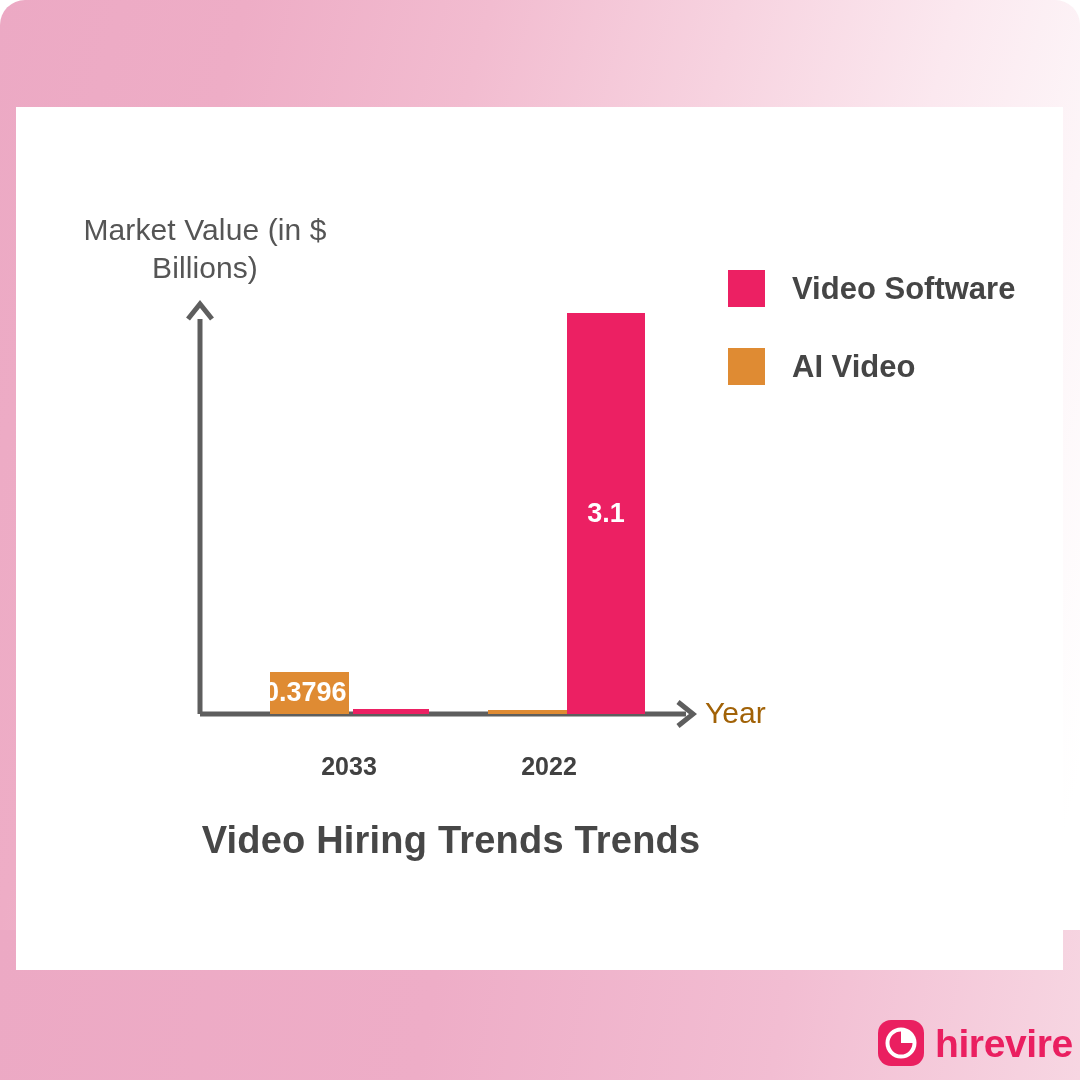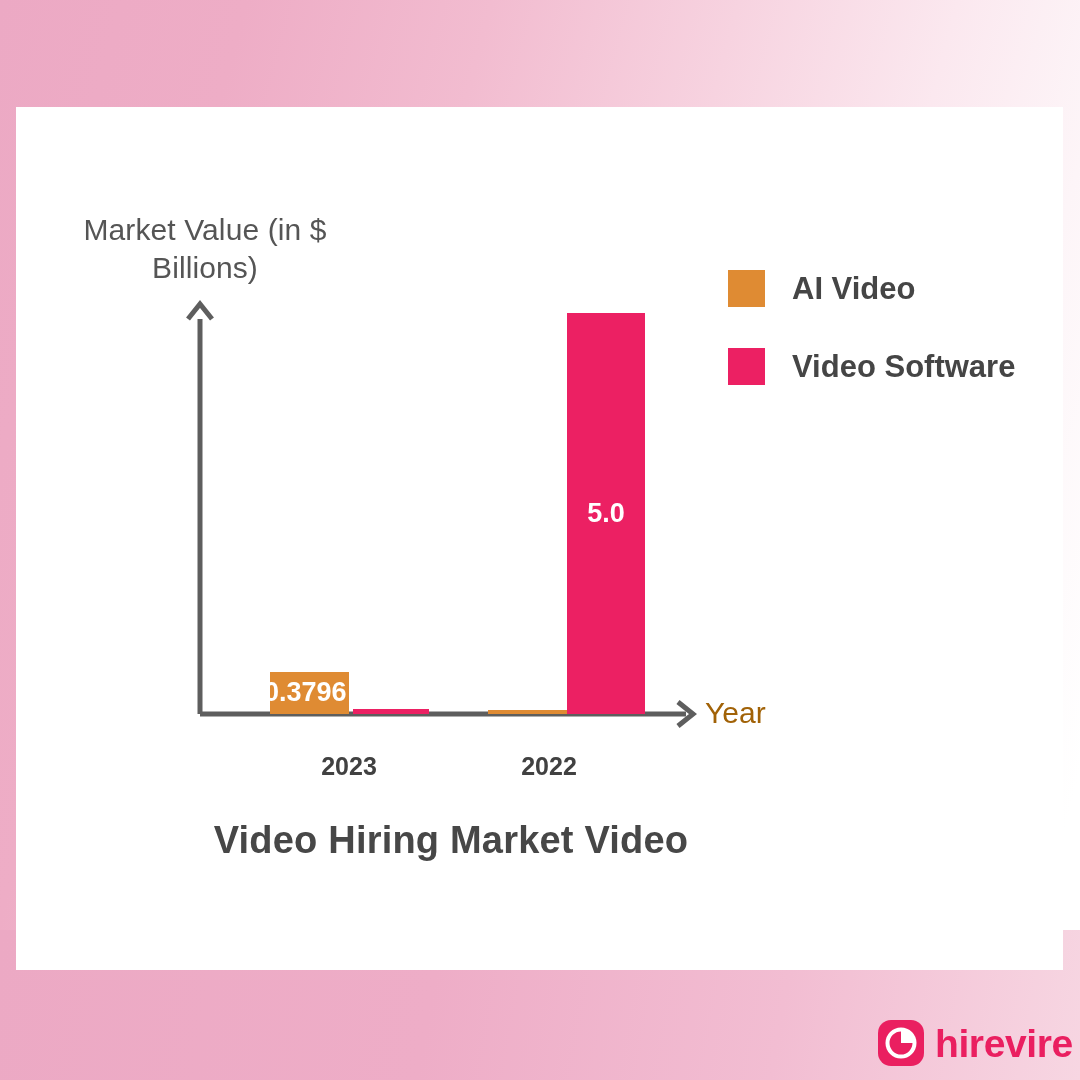--- a/index.html
+++ b/index.html
@@ -21,20 +21,21 @@
     background:
       linear-gradient(105deg,
         #eca9c4 0%,
         #eeadc6 18%,
         #f2bcd0 36%,
         #f7d3e0 54%,
         #fbe8ef 70%,
         #fdf5f8 82%,
         #ffffff 94%),
       #eeaec7;
+    border-radius: 25px;
   }
 
   
   #bg-bottom {
     position: absolute;
     left: 0;
     top: 930px;
     width: 1080px;
     height: 150px;
     background: linear-gradient(100deg, #eca9c4 0%, #eeadc7 40%, #f2bdd2 72%, #f7d6e2 100%);
@@ -219,39 +220,39 @@
           <div class="bar-value" style="left:0; top:-30px; width:76px; text-align:center;"></div>
         </div>
 
         <div class="bar-wrap" style="left:288px;">
           <div class="bar-rect" style="width:79px; height:4px; background:#df8b33;"></div>
           <div class="bar-value" style="left:0; top:-30px; width:79px; text-align:center;"></div>
         </div>
 
         <div class="bar-wrap" style="left:367px;">
           <div class="bar-rect" style="width:78px; height:401px; background:#ec2063;"></div>
-          <div class="bar-value" style="left:0; top:-214px; width:78px; text-align:center;">5.0</div>
+          <div class="bar-value" style="left:0; top:-214px; width:78px; text-align:center;">3.1</div>
         </div>
       </div>
 
-      <div class="tick-label" style="left:257px; top:645px; width:152px;">2023</div>
+      <div class="tick-label" style="left:257px; top:645px; width:152px;">2033</div>
       <div class="tick-label" style="left:457px; top:645px; width:152px;">2022</div>
 
       <div id="legend">
+        <div class="legend-row">
+          <div class="legend-swatch" style="background:#ec2063;"></div>
+          <div class="legend-text">Video Software</div>
+        </div>
         <div class="legend-row">
           <div class="legend-swatch" style="background:#df8b33;"></div>
           <div class="legend-text">AI Video</div>
         </div>
-        <div class="legend-row">
-          <div class="legend-swatch" style="background:#ec2063;"></div>
-          <div class="legend-text">Video Software</div>
-        </div>
       </div>
 
-      <div id="chart-title">Video Hiring Market Video</div>
+      <div id="chart-title">Video Hiring Trends Trends</div>
 
     </div>
   </div>
 
   <div id="brand">
     <svg id="brand-mark" viewBox="0 0 46 46">
       <rect x="0" y="0" width="46" height="46" rx="13" ry="13" fill="#ea1f60"></rect>
       <circle cx="23" cy="23" r="15.5" fill="#ffffff"></circle>
       <path d="M23 23 L23 11.5 A11.5 11.5 0 0 1 34.5 23 Z" fill="#ffffff"></path>
       <path d="M23 11.5 A11.5 11.5 0 1 0 34.5 23 L23 23 Z" fill="#ea1f60"></path>

